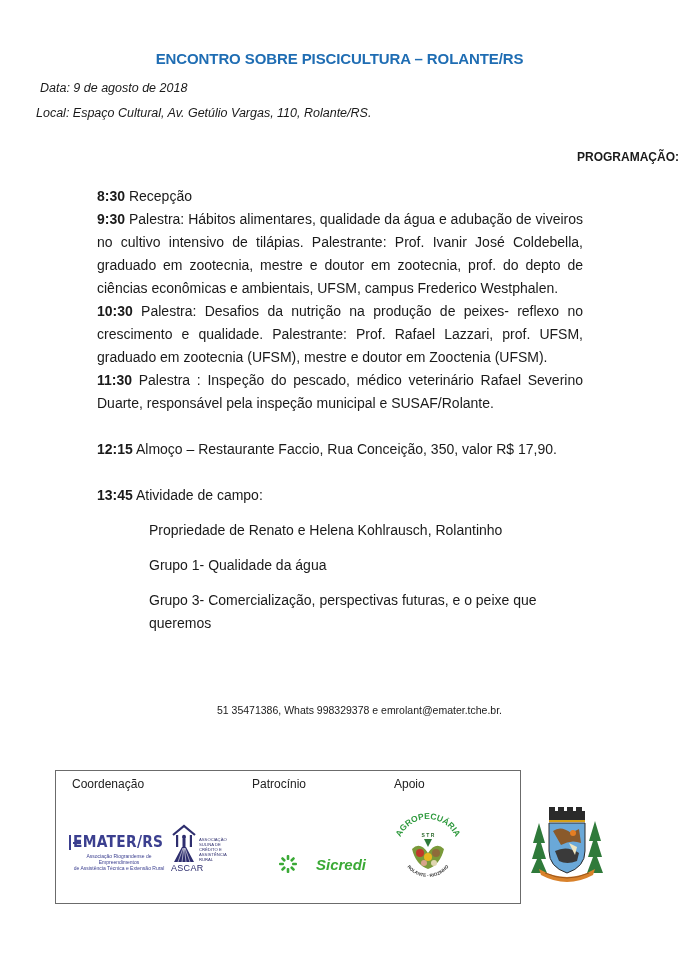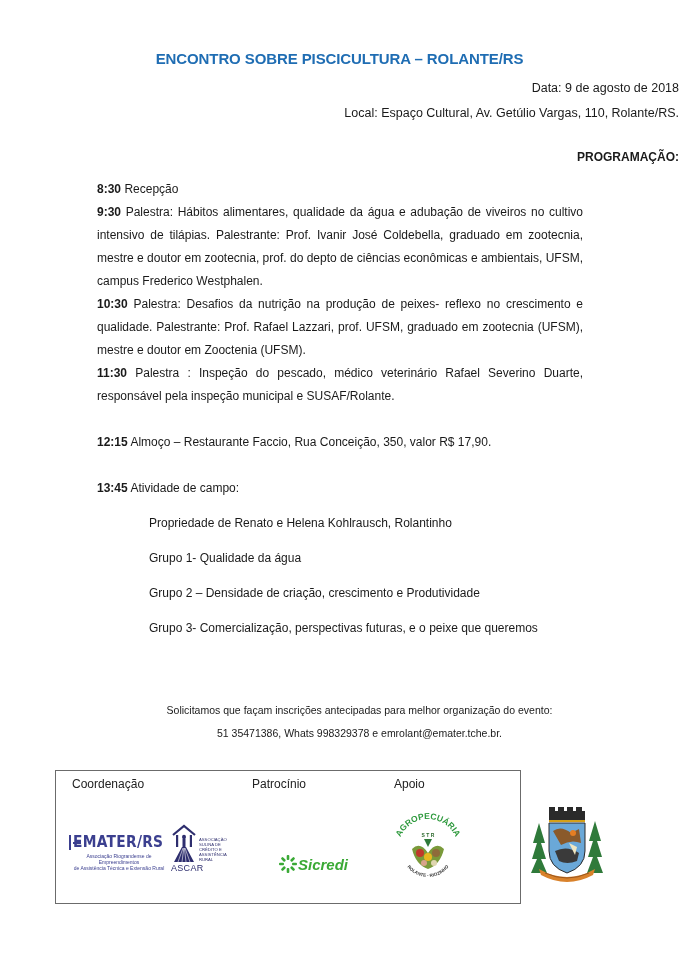--- a/index.html
+++ b/index.html
@@ -21,41 +21,42 @@
       top: 50px;
       text-align: center;
       font-weight: bold;
       font-size: 15px;
       color: #1f6db3;
       letter-spacing: -0.1px;
     }
     .subline {
       position: absolute;
       left: 0; right: 0;
-      text-align: right;
+      text-align: left;
       font-size: 12.5px;
       color: #1a1a1a;
+      font-style: italic;
     }
     .date { top: 81px; left: 40px; }
     .local { top: 106px; left: 36px; }
     .prog-heading {
       position: absolute;
       left: 0; right: 0;
       top: 150px;
       text-align: right;
       font-weight: bold;
       font-size: 12px;
       padding-left: 24px;
     }
     .schedule {
       position: absolute;
       left: 97px;
       width: 486px;
-      top: 178px;
-      font-size: 12px;
+      top: 185px;
+      font-size: 14px;
       line-height: 23px;
     }
     .item {
       text-align: justify;
       text-align-last: left;
       margin: 0;
     }
     .item .time { font-weight: bold; }
     .gap { height: 23px; }
     .sub-item {
@@ -161,21 +162,21 @@
       color: #2e2e6e;
       width: 40px;
     }
     
     .sicredi {
       position: absolute;
       left: 222px;
       top: 83px;
       display: flex;
       align-items: center;
-      gap: 0;
+      gap: 18px;
     }
     .sicredi-text {
       font-weight: bold;
       font-style: italic;
       font-size: 15px;
       color: #3aa935;
     }
     
     .agro {
       position: absolute;
@@ -205,27 +206,25 @@
   <p class="item"><span class="time">8:30</span> <span>Recepção</span></p>
   <p class="item"><span class="time">9:30</span> <span>Palestra: Hábitos alimentares, qualidade da água e adubação de viveiros no cultivo intensivo de tilápias. Palestrante: Prof. Ivanir José Coldebella, graduado em zootecnia, mestre e doutor em zootecnia, prof. do depto de ciências econômicas e ambientais, UFSM, campus Frederico Westphalen.</span></p>
   <p class="item"><span class="time">10:30</span> <span>Palestra: Desafios da nutrição na produção de peixes- reflexo no crescimento e qualidade. Palestrante: Prof. Rafael Lazzari, prof. UFSM, graduado em zootecnia (UFSM), mestre e doutor em Zooctenia (UFSM).</span></p>
   <p class="item"><span class="time">11:30</span> <span>Palestra : Inspeção do pescado, médico veterinário Rafael Severino Duarte, responsável pela inspeção municipal e SUSAF/Rolante.</span></p>
   <div class="gap"></div>
   <p class="item"><span class="time">12:15</span> <span>Almoço – Restaurante Faccio, Rua Conceição, 350, valor R$ 17,90.</span></p>
   <div class="gap"></div>
   <p class="item"><span class="time">13:45</span> <span>Atividade de campo:</span></p>
   <p class="sub-item">Propriedade de Renato e Helena Kohlrausch, Rolantinho</p>
   <p class="sub-item">Grupo 1- Qualidade da água</p>
-  <p class="sub-item">Grupo 2 – Densidade de criação, crescimento e Produtividade</p>
   <p class="sub-item">Grupo 3- Comercialização, perspectivas futuras, e o peixe que queremos</p>
   <div class="gap"></div>
 </div>
 
 <div class="notice">
-  <div>Solicitamos que façam inscrições antecipadas para melhor organização do evento:</div>
   <div>51 35471386, Whats 998329378 e emrolant@emater.tche.br.</div>
 </div>
 
 <div class="sponsor-box">
   <div class="box-label lbl-coord">Coordenação</div>
   <div class="box-label lbl-patro">Patrocínio</div>
   <div class="box-label lbl-apoio">Apoio</div>
 
   <div class="emater">
     <div class="emater-main">

